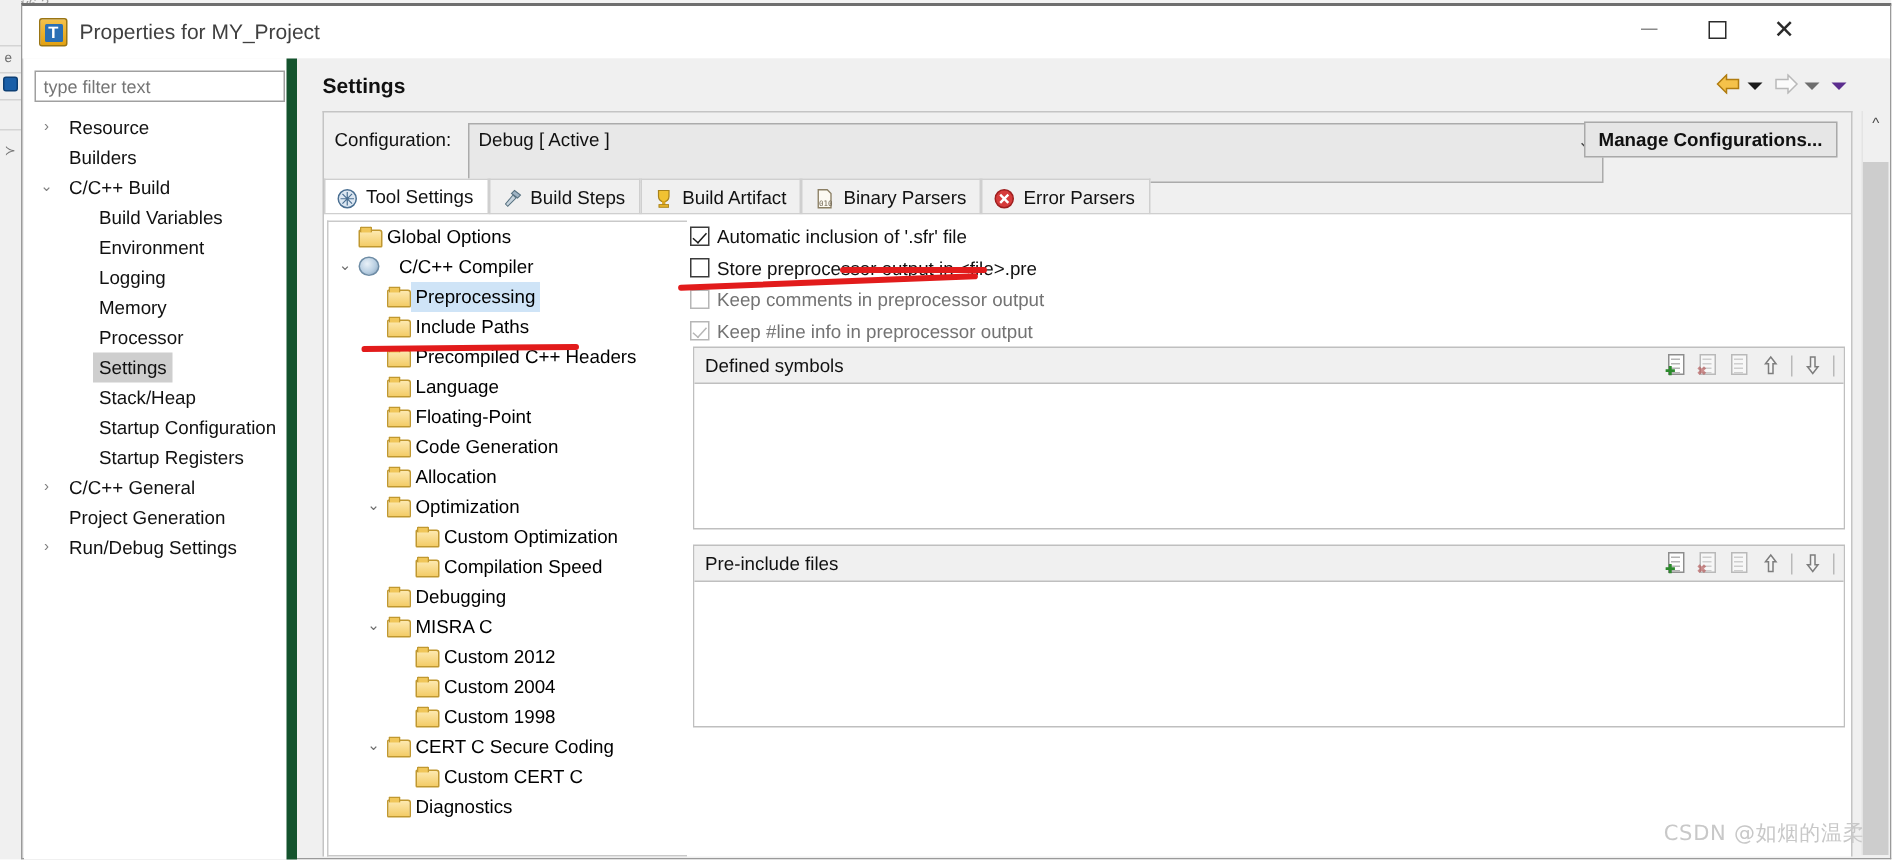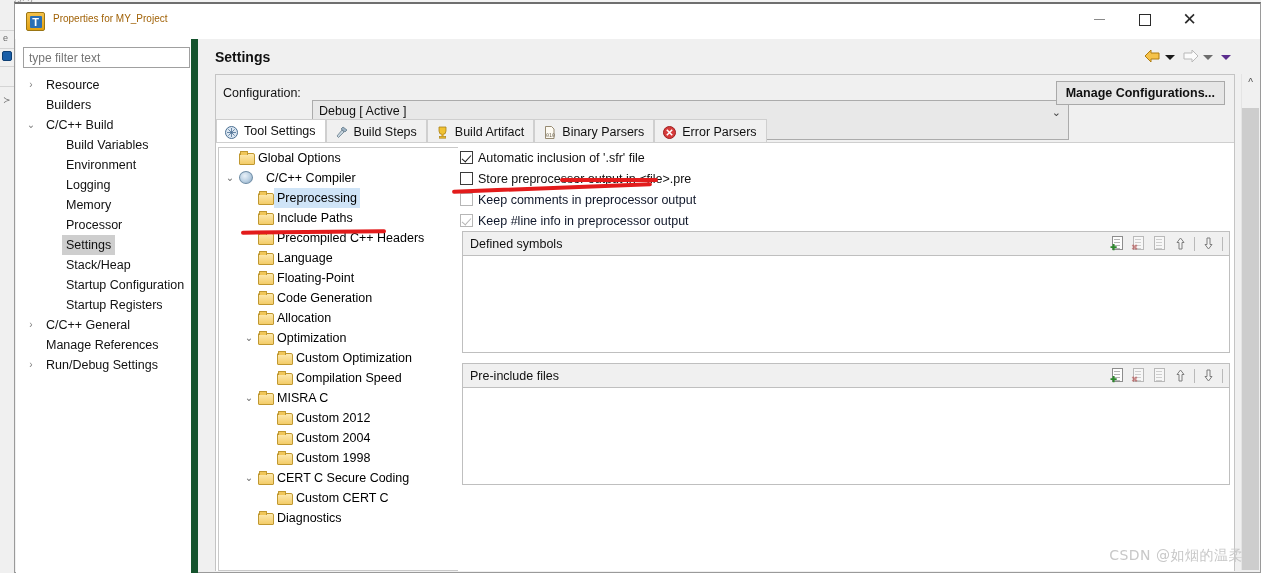--- a/index.html
+++ b/index.html
@@ -31,21 +31,21 @@
     background: linear-gradient(#f4c14a,#e2a112);
     border:1px solid #9a7513; border-radius:2px;
     display:flex; align-items:center; justify-content:center;
   }
   .titlebar .app-icon i {
     font-style:normal; font-weight:bold; font-size:11px; color:#fff;
     background:#2a6fb5; width:12px; height:12px; line-height:12px; text-align:center;
     border-radius:1px; display:block;
   }
   .titlebar .title-text {
-    position:absolute; left:38px; top:9px; font-size:10px; color:#a16207;
+    position:absolute; left:38px; top:9px; font-size:14px; color:#404040;
     font-family:"Liberation Sans", sans-serif;
   }
   .winbtn {
     position:absolute; top:0; width:45px; height:31px;
     display:flex; align-items:center; justify-content:center;
     font-size:14px; color:#333; cursor:default; user-select:none;
   }
   .winbtn.min { right:138px; }
   .winbtn.max { right:93px; }
   .winbtn.close { right:48px; }
@@ -83,21 +83,21 @@
   .caret { width:0;height:0;border-left:5px solid transparent;border-right:5px solid transparent;border-top:5px solid #1a1a1a; margin:0 4px 0 1px;}
   .caret.purple { border-top-color:#5b2d8e; }
 
   .panel {
     position:absolute; left:17px; top:35px; right:24px; bottom:0;
     background:#f0f0f0; border:1px solid #c4c4c4; border-bottom:none;
   }
   .cfgrow { position:absolute; left:0; top:0; right:0; height:38px; }
   .cfg-label { position:absolute; left:7px; top:11px; font-size:12.5px; color:#111; }
   .cfg-combo {
-    position:absolute; left:96px; top:25px; right:165px; height:40px;
+    position:absolute; left:96px; top:7px; right:165px; height:40px;
     background:#e8e8e8; border:1px solid #ababab;
     font-size:12.5px; color:#111; padding:3px 6px;
   }
   .cfg-combo .arrowdn {
     position:absolute; right:7px; top:5px; font-size:11px; color:#444;
   }
   .btn-manage {
     position:absolute; right:9px; top:6px; height:24px; padding:0 9px;
     background:#e6e6e6; border:1px solid #a9a9a9; font-size:12.5px;
     color:#111; line-height:22px; cursor:default;
@@ -142,21 +142,21 @@
   }
   .gicon {
     width:14px; height:13px; border-radius:50%;
     background:radial-gradient(circle at 40% 35%, #e9f1f8 0%, #b9cfe2 55%, #7d9cb8 100%);
     border:1px solid #6e8ca5; display:block;
   }
 
   
   .opt-right { position:absolute; left:244px; top:4px; right:4px; bottom:0; }
   .chk-row { position:relative; height:21px; font-size:12.5px; color:#111; display:flex; align-items:center; gap:5px; }
-  .chk-row.dis { color:#0f172a; }
+  .chk-row.dis { color:#737373; }
   .cbx { width:13px; height:13px; border:1px solid #3b3b3b; background:#fff; position:relative; flex:0 0 13px; }
   .cbx.dis { border-color:#b6b6b6; }
   .cbx.on:after {
     content:""; position:absolute; left:3px; top:1px; width:4px; height:8px;
     border:solid #1a1a1a; border-width:0 1.6px 1.6px 0; transform:rotate(42deg);
   }
   .cbx.on.dis:after { border-color:#b6b6b6; }
 
   .group {
     position:absolute; left:2px; right:0; border:1px solid #bfbfbf; background:#fff;
@@ -264,21 +264,21 @@
             <span class="tlabel" style="left: 50px;">Startup Configuration</span>
           </div>
           <div class="tnode">
             <span class="tlabel" style="left: 50px;">Startup Registers</span>
           </div>
           <div class="tnode">
             <span class="twist" style="left: 8px;">›</span>
             <span class="tlabel" style="left: 30px;">C/C++ General</span>
           </div>
           <div class="tnode">
-            <span class="tlabel" style="left: 30px;">Manage References</span>
+            <span class="tlabel" style="left: 30px;">Project Generation</span>
           </div>
           <div class="tnode">
             <span class="twist" style="left: 8px;">›</span>
             <span class="tlabel" style="left: 30px;">Run/Debug Settings</span>
           </div>
         </div>
     </div>
 
     <div class="right-pane">
 
@@ -420,20 +420,26 @@
                 <span class="oic" style="left: 58px;">
                   <span class="ficon"></span>
                 </span>
                 <span class="olb" style="left: 77px;">Custom Optimization</span>
               </div>
               <div class="onode">
                 <span class="oic" style="left: 58px;">
                   <span class="ficon"></span>
                 </span>
                 <span class="olb" style="left: 77px;">Compilation Speed</span>
+              </div>
+              <div class="onode">
+                <span class="oic" style="left: 39px;">
+                  <span class="ficon"></span>
+                </span>
+                <span class="olb" style="left: 58px;">Debugging</span>
               </div>
               <div class="onode">
                 <span class="otw" style="left: 23px;">⌄</span>
                 <span class="oic" style="left: 39px;">
                   <span class="ficon"></span>
                 </span>
                 <span class="olb" style="left: 58px;">MISRA C</span>
               </div>
               <div class="onode">
                 <span class="oic" style="left: 58px;">

